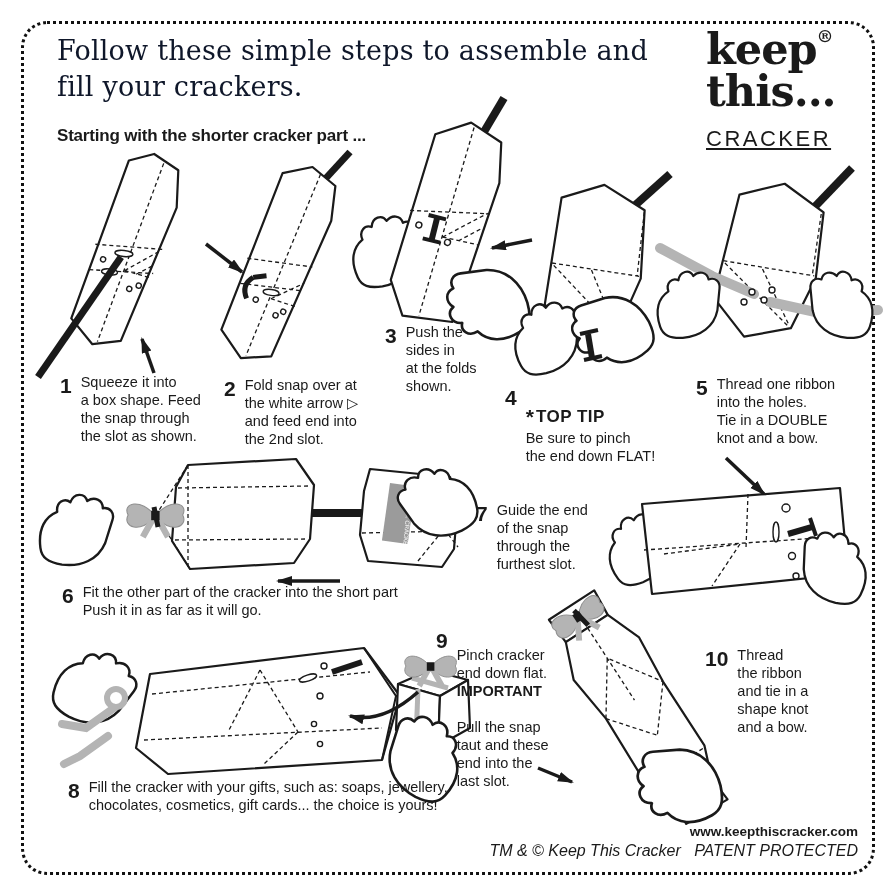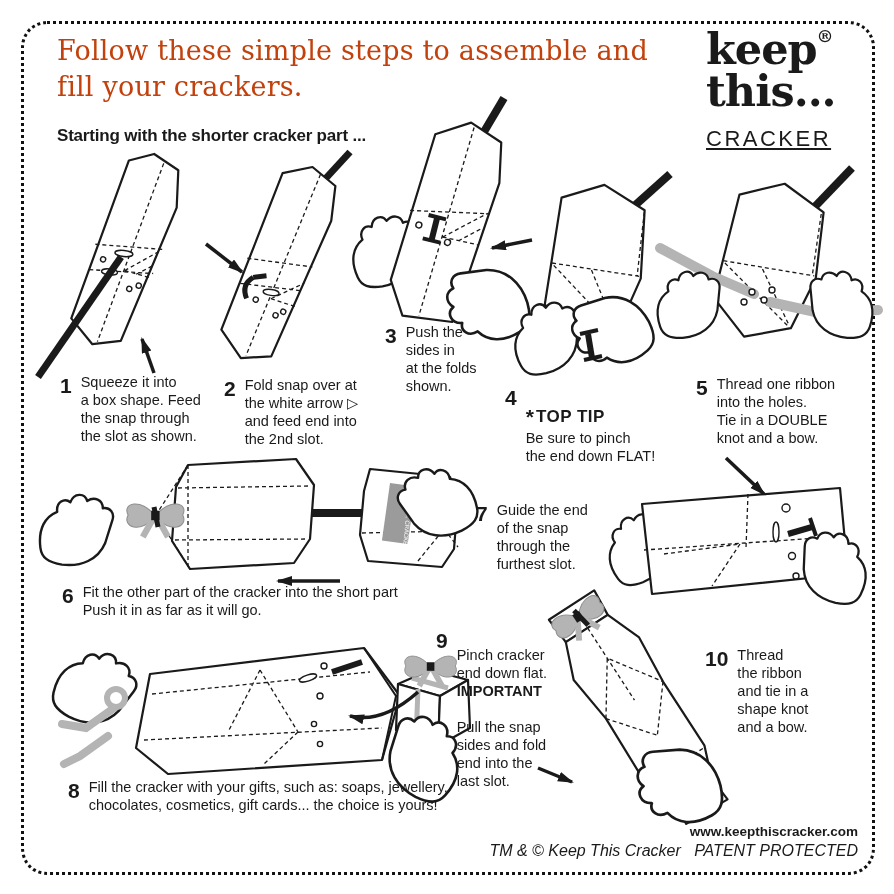--- a/index.html
+++ b/index.html
@@ -1,21 +1,21 @@
 <!DOCTYPE html>
 <html><head>
 <meta charset="utf-8">
 <style>
   html,body{margin:0;padding:0;background:#ffffff;}
   .page{position:relative;width:894px;height:894px;background:#ffffff;overflow:hidden;
         font-family:"Liberation Sans",sans-serif;color:#1a1a1a;}
   .border-dotted{position:absolute;left:21px;top:21px;width:848px;height:848px;
         border:3px dotted #111;border-radius:26px;}
   .title{position:absolute;left:57px;top:33px;font-family:"DejaVu Serif",serif;
-        font-size:27px;line-height:1.32;color:#c2410c;white-space:pre-line;letter-spacing:.2px;}
+        font-size:27px;line-height:1.32;color:#0f172a;white-space:pre-line;letter-spacing:.2px;}
   .subtitle{position:absolute;left:57px;top:114px;font-size:17px;font-weight:bold;letter-spacing:-.2px;margin-top:12px;}
   .logo{position:absolute;left:706px;top:28px;width:160px;}
   .logo .l1,.logo .l2{font-family:"DejaVu Serif",serif;font-weight:bold;font-size:43px;line-height:.98;letter-spacing:-1px;}
   .logo .reg{font-size:17px;vertical-align:22px;font-weight:bold;}
   .logo .l3{font-size:22px;letter-spacing:2.5px;margin-top:14px;text-decoration:underline;}
   .step{position:absolute;display:flex;gap:9px;align-items:flex-start;}
   .step .num{font-size:21px;font-weight:bold;line-height:1;padding-top:1px;}
   .step .txt{font-size:14.5px;line-height:1.24;white-space:pre-line;}
   .step .toptip{font-size:17px;font-weight:bold;letter-spacing:.5px;}
   .step .star{font-size:21px;font-weight:bold;vertical-align:-2px;margin-right:2px;}
@@ -266,21 +266,21 @@
     <span class="txt">Fill the cracker with your gifts, such as: soaps, jewellery,
 chocolates, cosmetics, gift cards... the choice is yours!</span>
   </div>
   <div class="step" style="left:436px;top:629px;width:130px">
     <span class="num">9</span>
     <span class="txt">
       <span>Pinch cracker
 end down flat.</span>
       <span class="important" style="display:block">IMPORTANT</span>
       <span>Pull the snap
-sides and fold
+taut and these
 end into the
 last slot.</span>
     </span>
   </div>
   <div class="step" style="left:705px;top:647px;width:120px">
     <span class="num">10</span>
     <span class="txt">Thread
 the ribbon
 and tie in a
 shape knot

